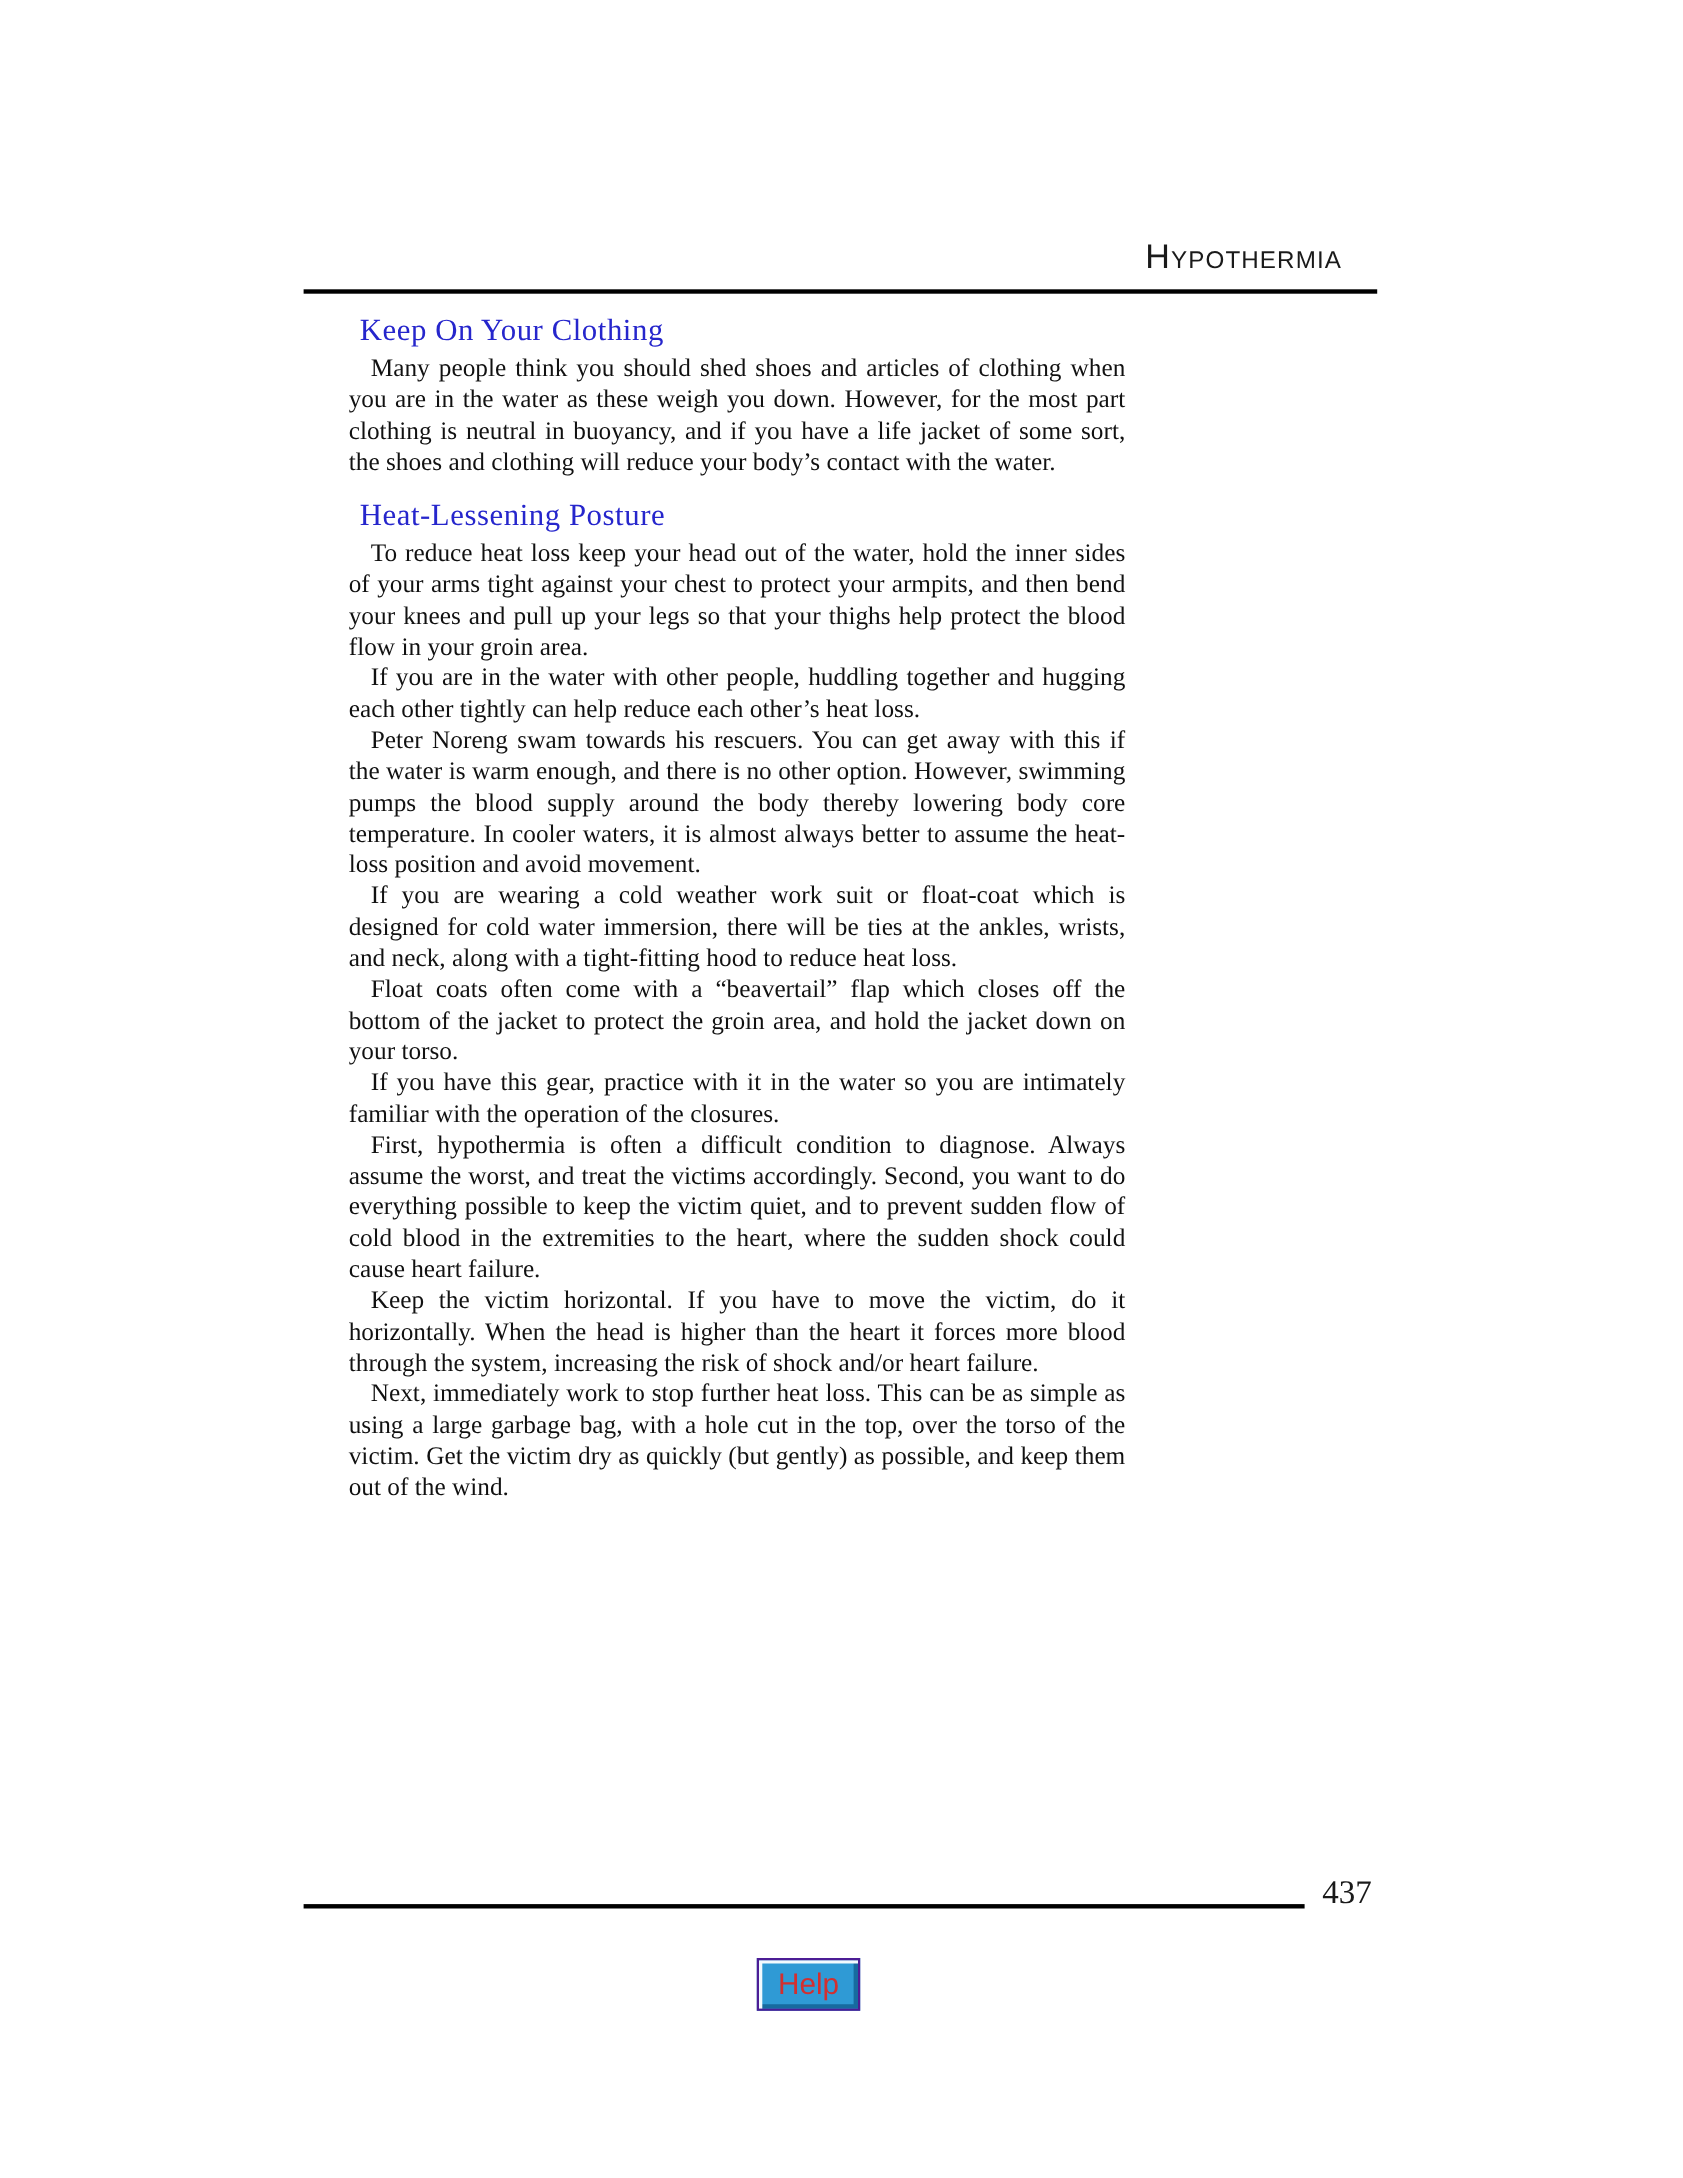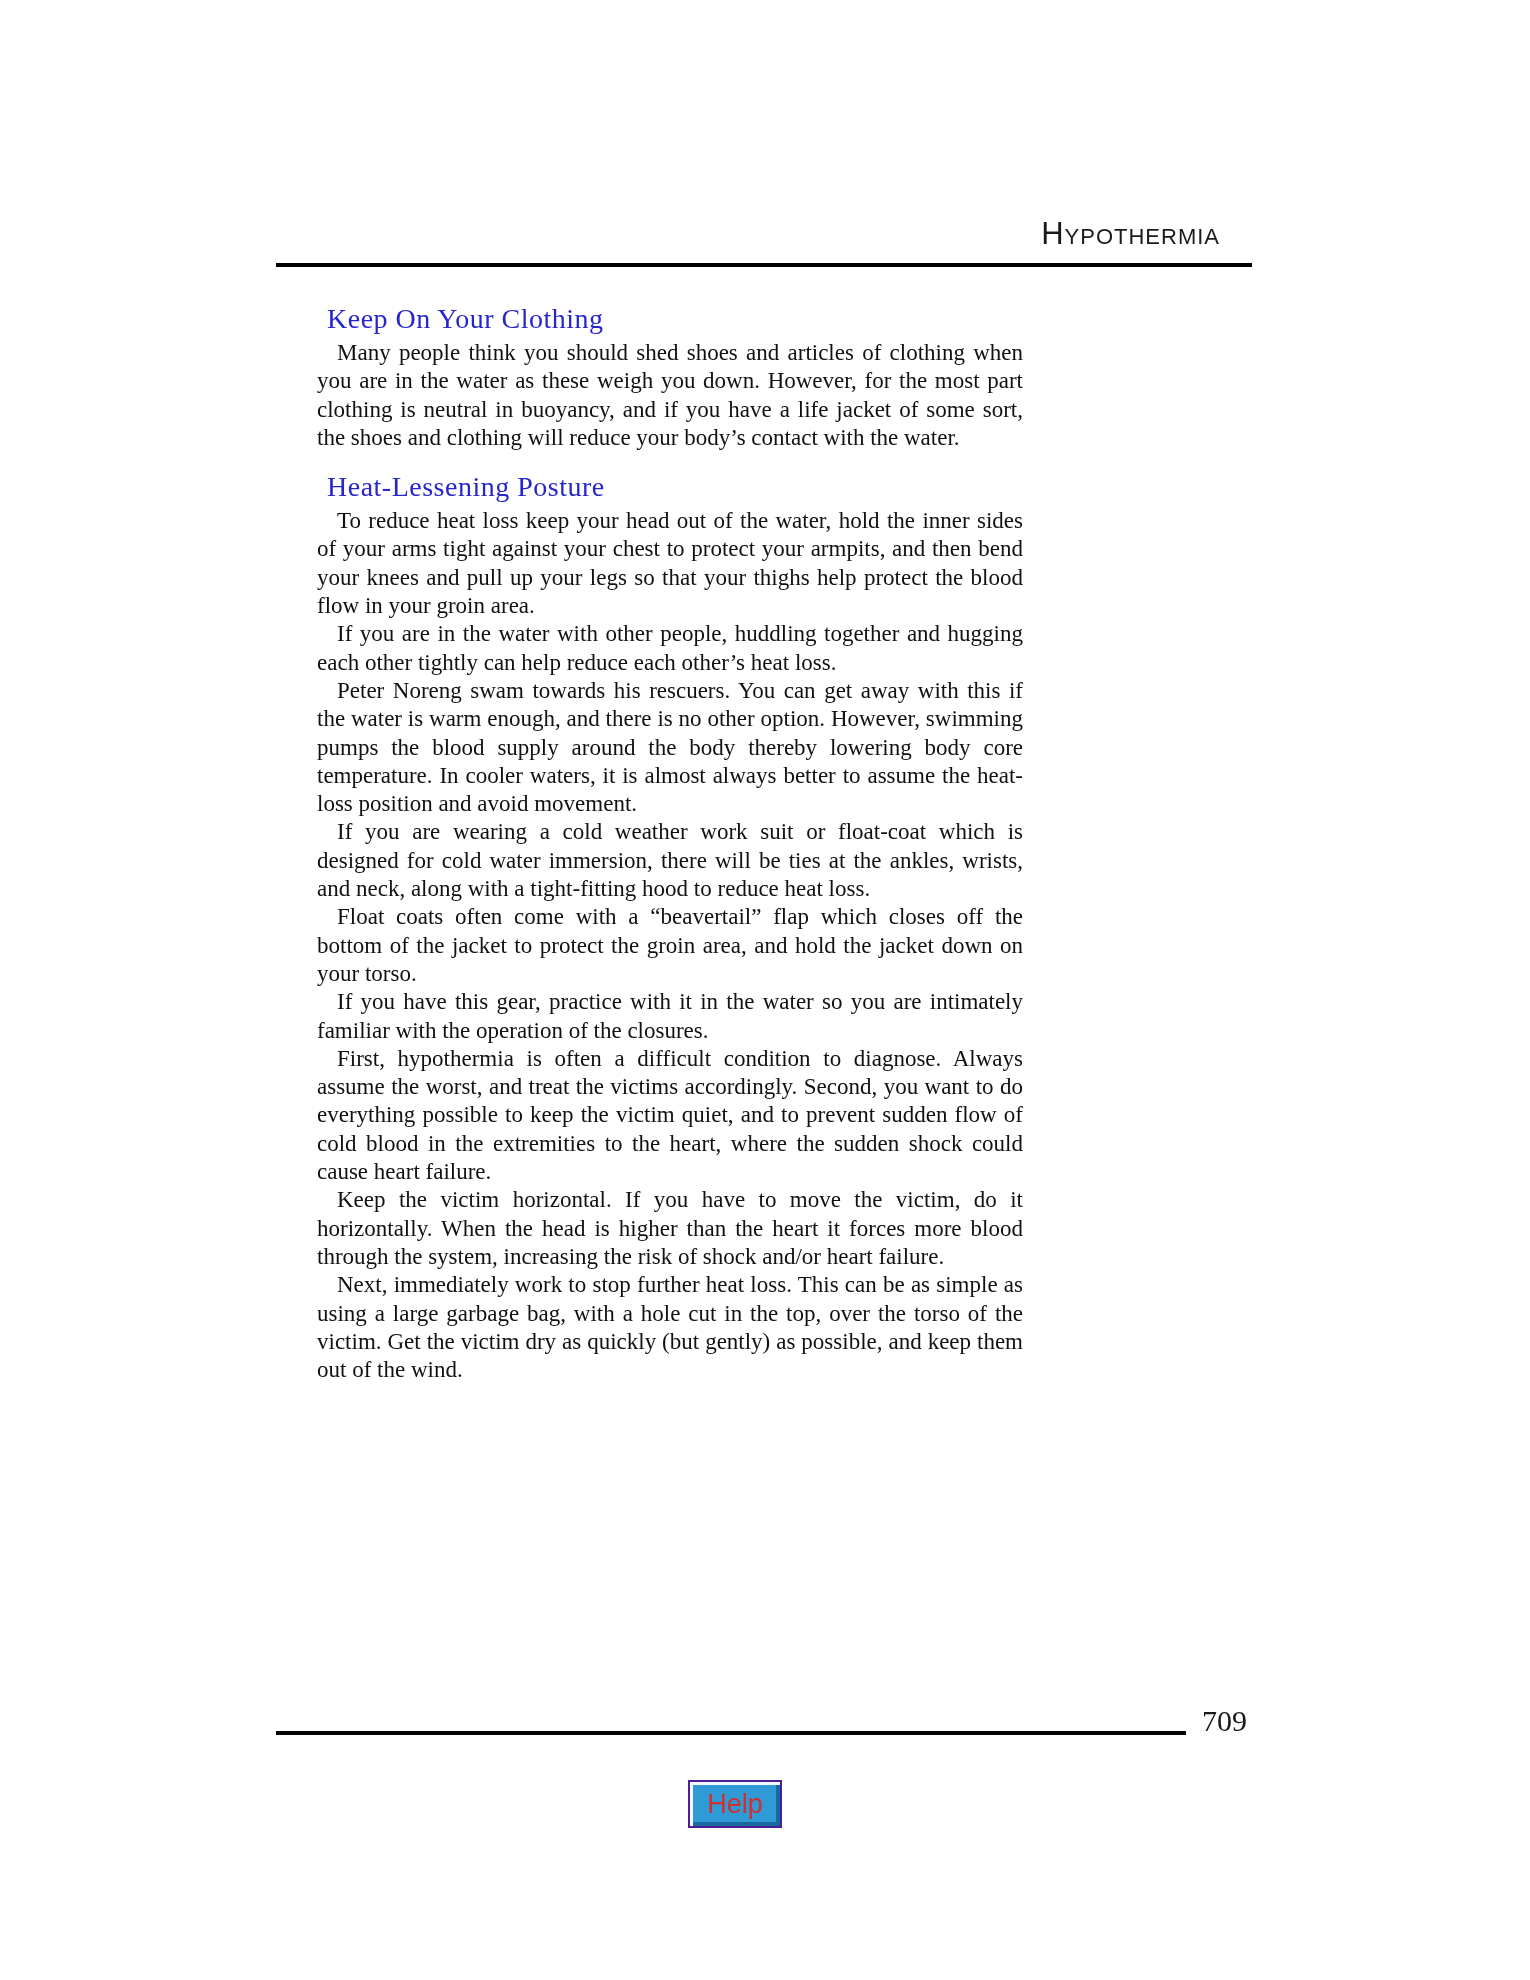--- a/index.html
+++ b/index.html
@@ -44,21 +44,21 @@
   .content h2 {
     font-family: "Liberation Serif", serif;
     font-weight: 400;
     font-size: 28px;
     line-height: 30px;
     letter-spacing: 0.5px;
     color: #2626cc;
     margin: 20px 0 5px 0;
     padding-left: 10px;
   }
-  .content h2:first-child { margin-top: 34px; }
+  .content h2:first-child { margin-top: 16px; }
   .content p {
     margin: 0;
     font-size: 23px;
     line-height: 28.3px;
     text-align: justify;
     text-indent: 20px;
     color: #111111;
   }
 
   
@@ -124,17 +124,17 @@
     <p>If you have this gear, practice with it in the water so you are intimately familiar with the operation of the closures.</p>
 
     <p>First, hypothermia is often a difficult condition to diagnose. Always assume the worst, and treat the victims accordingly. Second, you want to do everything possible to keep the victim quiet, and to prevent sudden flow of cold blood in the extremities to the heart, where the sudden shock could cause heart failure.</p>
     <p>Keep the victim horizontal. If you have to move the victim, do it horizontally. When the head is higher than the heart it forces more blood through the system, increasing the risk of shock and/or heart failure.</p>
     <p>Next, immediately work to stop further heat loss. This can be as simple as using a large garbage bag, with a hole cut in the top, over the torso of the victim. Get the victim dry as quickly (but gently) as possible, and keep them out of the wind.</p>
 
   </main>
 
   <div class="bottom-rule"></div>
 
-  <div class="page-number">709</div>
+  <div class="page-number">437</div>
 
   <button class="help-button">Help</button>
 
 </div>
 
 </body></html>

